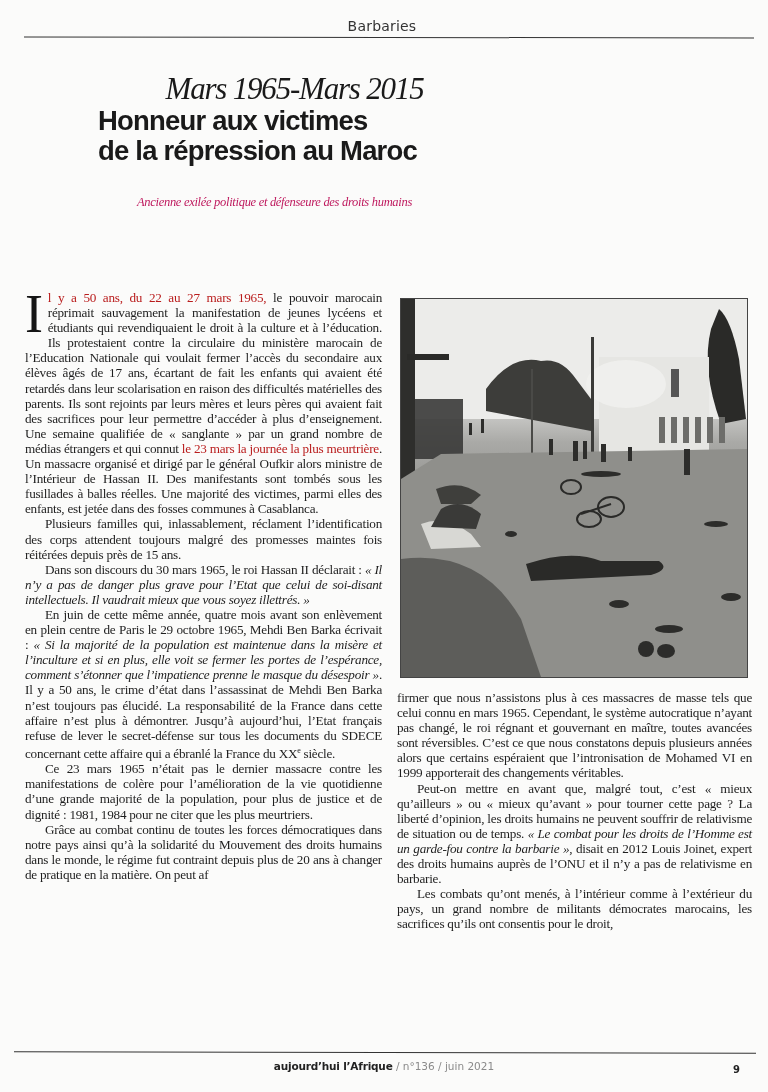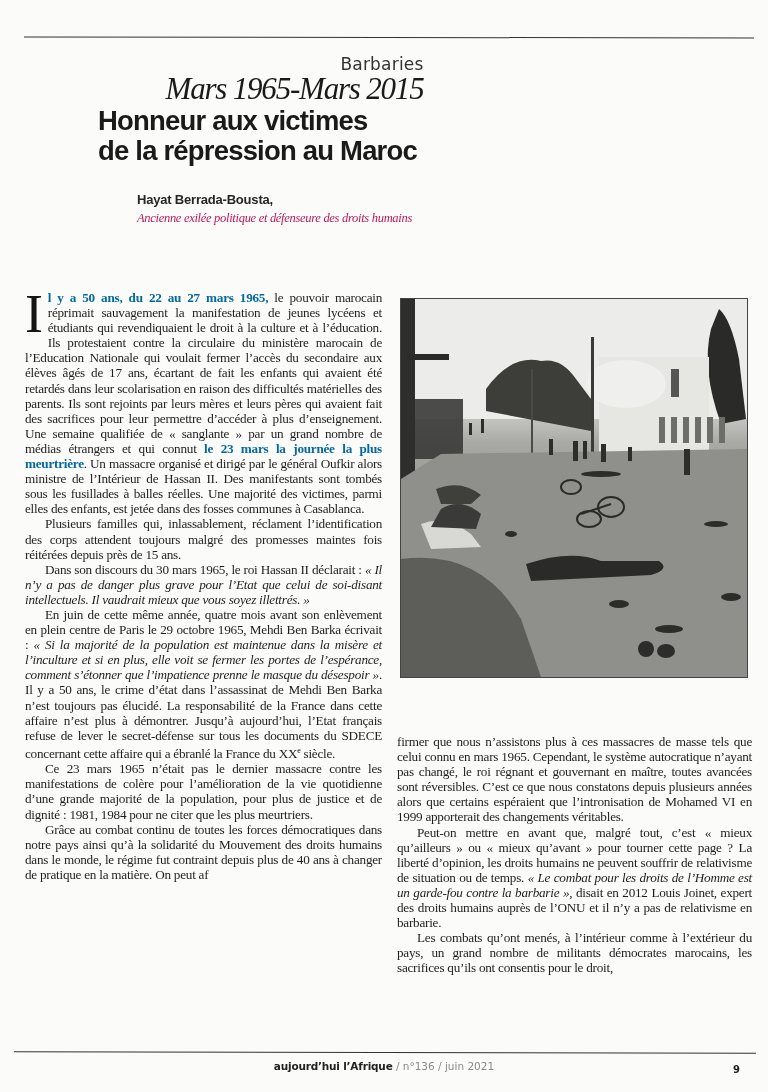--- a/index.html
+++ b/index.html
@@ -3,21 +3,21 @@
 <meta charset="utf-8">
 <style>
   html, body { margin: 0; padding: 0; }
   body {
     width: 768px; height: 1092px; position: relative; overflow: hidden;
     background: #fbfbfa; color: #1c1c1c;
     font-family: "Liberation Serif", serif;
   }
   .section-header {
     position: absolute; top: 18px; left: 0; width: 764px; text-align: center;
-    font-family: "DejaVu Sans", sans-serif; font-size: 17px; color: #333; letter-spacing: 0.2px; margin-top: 36px;
+    font-family: "DejaVu Sans", sans-serif; font-size: 14px; color: #333; letter-spacing: 0.2px;
   }
   .rule-top {
     position: absolute; left: 24px; width: 730px; top: 37px; height: 1px;
     background: #333; transform: rotate(0.06deg);
   }
   .title-block { position: absolute; left: 98px; top: 72px; }
   .kicker {
     font-family: "Liberation Serif", serif; font-style: italic; font-weight: normal;
     font-size: 31px; letter-spacing: -1.2px; color: #1a1a1a; line-height: 34px; margin: 0; text-align: right;
   }
@@ -35,27 +35,27 @@
     font-family: "Liberation Serif", serif; font-style: italic; font-size: 12.5px;
     color: #be185d; letter-spacing: -0.3px; line-height: 16px; margin-top: 2px;
   }
   .col {
     position: absolute; font-size: 13.2px; line-height: 15.1px; text-align: justify;
     hyphens: manual; color: #1e1e1e; letter-spacing: -0.25px;
   }
   .col-left { left: 25px; top: 290px; width: 357px; }
   .col-right { left: 397px; top: 690px; width: 355px; }
   .col p { margin: 0; text-indent: 20px; }
-  .col p.no-indent { text-indent: 0; margin-top: 44px; }
+  .col p.no-indent { text-indent: 0; }
   .col p.first { text-indent: 0; }
   .dropcap {
     float: left; font-family: "Liberation Serif", serif; font-size: 54px; line-height: 44px;
     margin: 2px 5px 0 0; color: #151515; height: 44px;
   }
-  b { font-weight: bold; color: #0369a1; }
+  b { font-weight: normal; color: #b91c1c; }
   i { font-style: italic; }
   .photo {
     position: absolute; left: 400px; top: 298px; width: 346px; height: 378px;
     border: 1px solid #444; overflow: hidden;
     background: linear-gradient(180deg, #e9e9e7 0%, #e4e4e2 24%, #a9a9a6 38%, #8e8e8a 55%, #6c6c69 80%, #595956 100%);
   }
   .photo svg { width: 100%; height: 100%; display: block; }
   .rule-bottom {
     position: absolute; left: 14px; width: 742px; top: 1052px; height: 1px;
     background: #333; transform: rotate(0.12deg);
@@ -78,31 +78,30 @@
 
 <div class="title-block">
   <h2 class="kicker">Mars 1965-Mars 2015</h2>
   <h1 class="headline">
     <span>Honneur aux victimes</span><br>
     <span>de la répression au Maroc</span>
   </h1>
 </div>
 
 <div class="byline">
-  <div class="author">Hayat Berrada-Bousta,</div>
   <div class="author-role">Ancienne exilée politique et défenseure des droits humains</div>
 </div>
 
 <div class="col col-left">
   <p class="first"><span class="dropcap">I</span><b>l y a 50 ans, du 22 au 27 mars 1965,</b><span> le pouvoir marocain réprimait sauvagement la manifestation de jeunes lycéens et étudiants qui revendiquaient le droit à la culture et à l’édu­cation. Ils protestaient contre la circulaire du ministère maro­cain de l’Education Nationale qui voulait fermer l’accès du secondaire aux élèves âgés de 17 ans, écartant de fait les enfants qui avaient été retardés dans leur scolarisation en raison des difficultés matérielles des parents. Ils sont rejoints par leurs mères et leurs pères qui avaient fait des sacrifices pour leur per­mettre d’accéder à plus d’enseignement. Une semaine qualifiée de « sanglante » par un grand nombre de médias étrangers et qui connut </span><b>le 23 mars la journée la plus meurtrière</b><span>. Un mas­sacre organisé et dirigé par le général Oufkir alors ministre de l’Intérieur de Hassan II. Des manifestants sont tombés sous les fusillades à balles réelles. Une majorité des victimes, parmi elles des enfants, est jetée dans des fosses communes à Casa­blanca.</span></p>
   <p>Plusieurs familles qui, inlassablement, réclament l’identi­fication des corps attendent toujours malgré des promesses maintes fois réitérées depuis près de 15 ans.</p>
   <p><span>Dans son discours du 30 mars 1965, le roi Hassan II décla­rait : </span><i>« Il n’y a pas de danger plus grave pour l’Etat que celui de soi-disant intellectuels. Il vaudrait mieux que vous soyez il­lettrés. »</i></p>
   <p><span>En juin de cette même année, quatre mois avant son enlè­vement en plein centre de Paris le 29 octobre 1965, Mehdi Ben Barka écrivait : </span><i>« Si la majorité de la population est maintenue dans la misère et l’inculture et si en plus, elle voit se fermer les portes de l’espérance, comment s’étonner que l’impatience prenne le masque du désespoir »</i><span>. Il y a 50 ans, le crime d’état dans l’assassinat de Mehdi Ben Barka n’est toujours pas élu­cidé. La responsabilité de la France dans cette affaire n’est plus à démontrer. Jusqu’à aujourd’hui, l’Etat français refuse de lever le secret-défense sur tous les documents du SDECE concernant cette affaire qui a ébranlé la France du XX</span><sup style="font-size:8px">e</sup><span> siècle.</span></p>
   <p>Ce 23 mars 1965 n’était pas le dernier massacre contre les manifestations de colère pour l’amélioration de la vie quoti­dienne d’une grande majorité de la population, pour plus de justice et de dignité : 1981, 1984 pour ne citer que les plus meurtriers.</p>
-  <p>Grâce au combat continu de toutes les forces démocratiques dans notre pays ainsi qu’à la solidarité du Mouvement des droits humains dans le monde, le régime fut contraint depuis plus de 40 ans à changer de pratique en la matière. On peut af­</p>
+  <p>Grâce au combat continu de toutes les forces démocratiques dans notre pays ainsi qu’à la solidarité du Mouvement des droits humains dans le monde, le régime fut contraint depuis plus de 20 ans à changer de pratique en la matière. On peut af­</p>
 </div>
 
 <div class="photo" title="Black-and-white photograph of a street after the March 1965 Casablanca repression: bodies and bicycles lying on a dusty road, smoke, a white building and trees in the background">
   <svg viewBox="0 0 346 378" preserveAspectRatio="none">
 
     <rect x="0" y="0" width="346" height="120" fill="#ececea"></rect>
 
     <path d="M85 90 Q110 55 140 62 Q160 58 175 80 L190 100 L190 132 L85 112 Z" fill="#3d3d3a"></path>
 
     <path d="M318 10 Q330 20 338 60 L345 120 L320 125 Q300 70 310 30 Z" fill="#2a2a28"></path>

